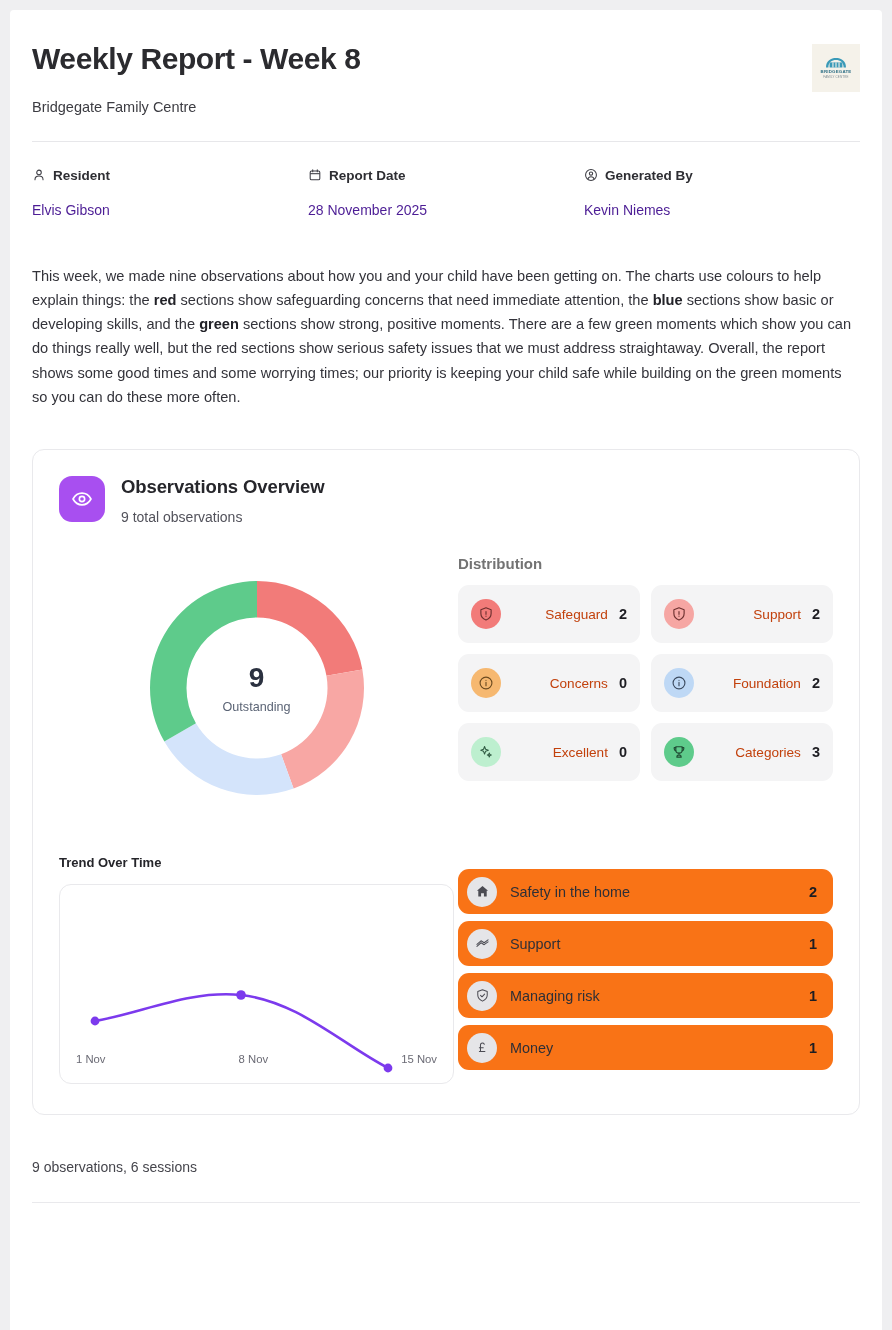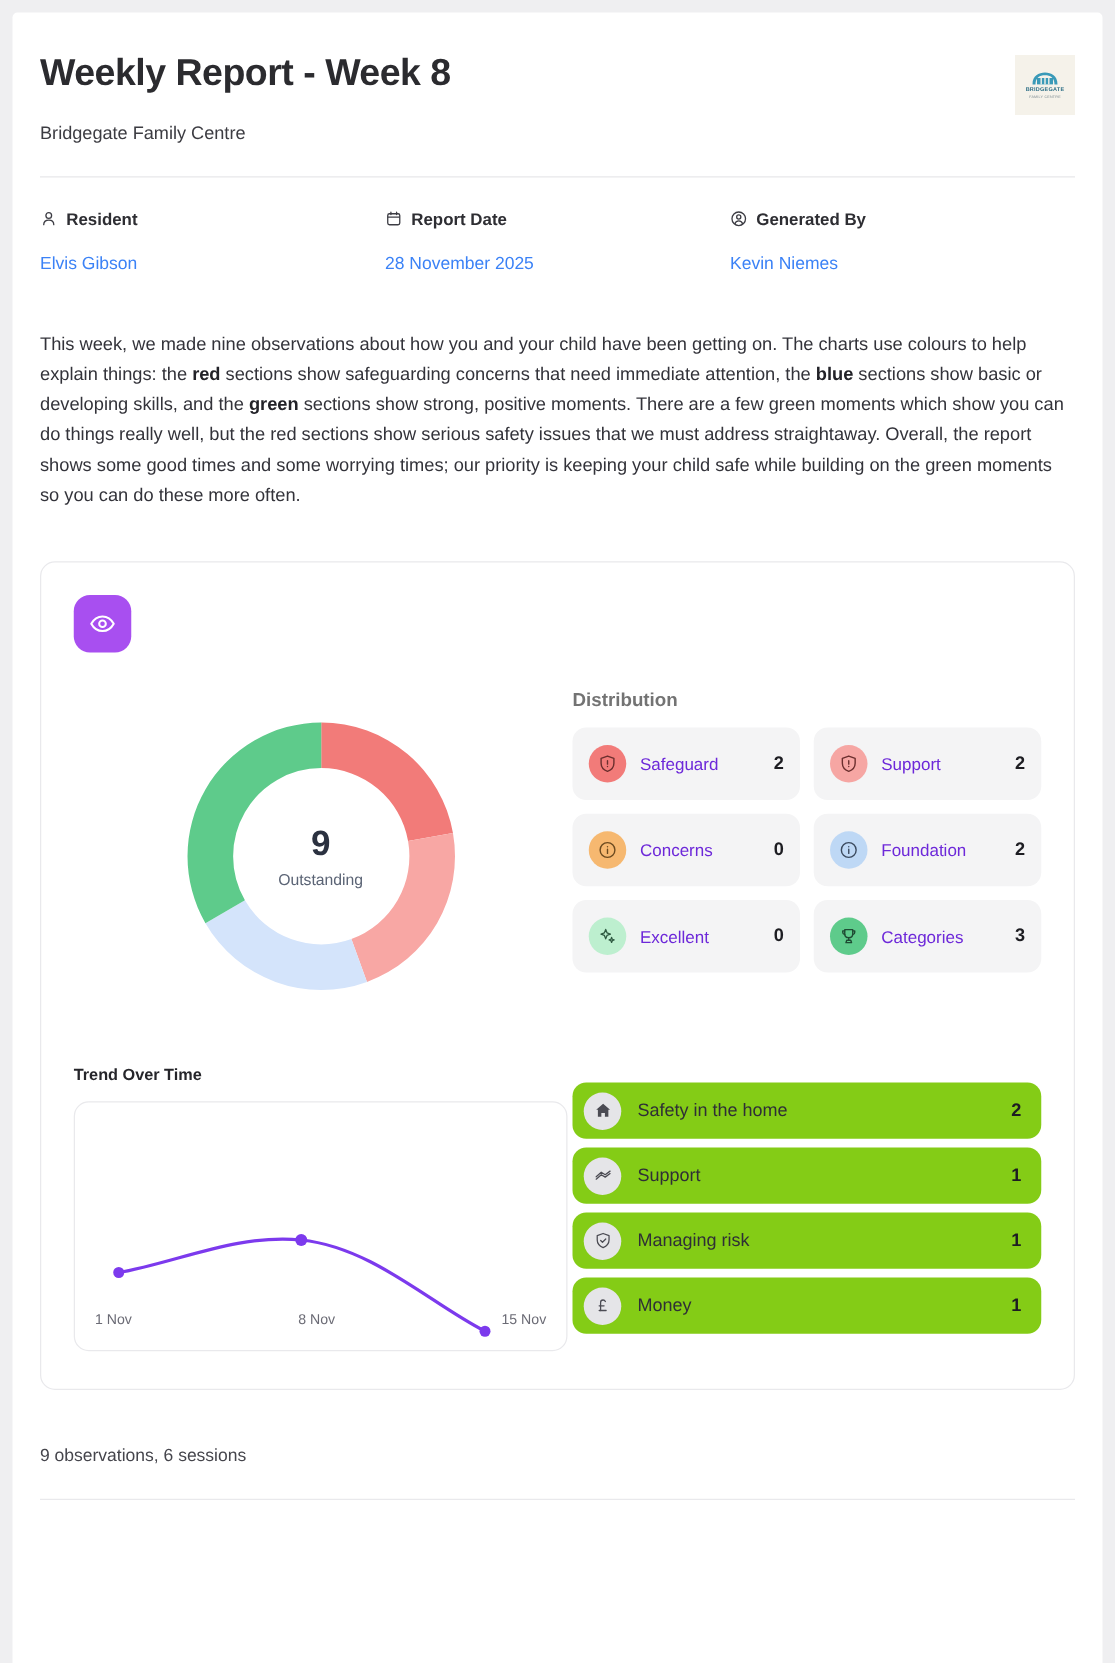--- a/index.html
+++ b/index.html
@@ -51,21 +51,21 @@
   
   .meta {
     display: flex;
     padding: 26px 0 0 0;
   }
   .meta-col { width: 287px; }
   .meta-label {
     display: flex; align-items: center; gap: 7px;
     font-size: 13.5px; font-weight: 700; color: #2e2e33;
   }
-  .meta-value { margin-top: 19px; font-size: 14px; color: #3b82f6; }
+  .meta-value { margin-top: 19px; font-size: 14px; color: #4c1d95; }
 
   
   .intro {
     margin-top: 46px;
     font-size: 14.6px;
     line-height: 24.3px;
     color: #33333a;
   }
   .intro b { font-weight: 700; color: #222228; }
 
@@ -114,21 +114,21 @@
     height: 58px;
     display: flex; align-items: center;
     padding: 0 13px 0 13px;
     gap: 11px;
   }
   .dist-ic {
     width: 30px; height: 30px; border-radius: 50%;
     flex: 0 0 auto;
     display: flex; align-items: center; justify-content: center;
   }
-  .dist-label { flex: 1; font-size: 13.6px; color: #6d28d9; }
+  .dist-label { flex: 1; font-size: 13.6px; color: #c2410c; text-align: right; }
   .dist-val { font-size: 14.5px; font-weight: 700; color: #1d1d22; }
 
   
   .lower { display: flex; margin-top: 42px; }
   .lower-left { width: 395px; flex: 0 0 auto; }
   .lower-right { flex: 1; padding-left: 4px; }
   .sec-title { font-size: 13px; font-weight: 700; color: #25252a; }
 
   .trend-box {
     margin-top: 14px;
@@ -141,21 +141,21 @@
   .trend-svg { position: absolute; left:0; top:0; }
   .trend-ticks {
     position: absolute; left: 0; right: 0; bottom: 18px;
     display: flex; justify-content: space-between;
     padding: 0 16px;
     font-size: 11.3px; color: #6b6b75;
   }
 
   .cat-list { margin-top: 14px; display: flex; flex-direction: column; gap: 7px; }
   .cat-row {
-    background: #84cc16;
+    background: #f97316;
     border-radius: 11px;
     height: 45px;
     display: flex; align-items: center;
     padding: 0 16px 0 9px;
     gap: 13px;
   }
   .cat-ic {
     width: 30px; height: 30px; border-radius: 50%;
     background: #e5e5e8;
     flex: 0 0 auto;
@@ -237,20 +237,24 @@
   <p class="intro"><span>This week, we made nine observations about how you and your child have been getting on. The charts use colours to help explain things: the </span><b>red</b><span> sections show safeguarding concerns that need immediate attention, the </span><b>blue</b><span> sections show basic or developing skills, and the </span><b>green</b><span> sections show strong, positive moments. There are a few green moments which show you can do things really well, but the red sections show serious safety issues that we must address straightaway. Overall, the report shows some good times and some worrying times; our priority is keeping your child safe while building on the green moments so you can do these more often.</span></p>
 
   <div class="ov-card">
 
     <div class="ov-head">
       <div class="ov-badge">
         <svg width="22" height="22" viewBox="0 0 24 24" fill="none" stroke="#ffffff" stroke-width="1.8">
           <path d="M2.2 12 C4.6 7.6 8.1 5.6 12 5.6 C15.9 5.6 19.4 7.6 21.8 12 C19.4 16.4 15.9 18.4 12 18.4 C8.1 18.4 4.6 16.4 2.2 12 Z" stroke-linejoin="round"></path>
           <circle cx="12" cy="12" r="2.9"></circle>
         </svg>
+      </div>
+      <div>
+        <div class="ov-title">Observations Overview</div>
+        <div class="ov-sub">9 total observations</div>
       </div>
     </div>
 
     <div class="ov-body">
 
       <div class="ov-left">
         <div class="donut-wrap">
           <div class="donut">
             <svg width="250" height="250" viewBox="0 0 250 250">
               <g transform="translate(125,125)">

